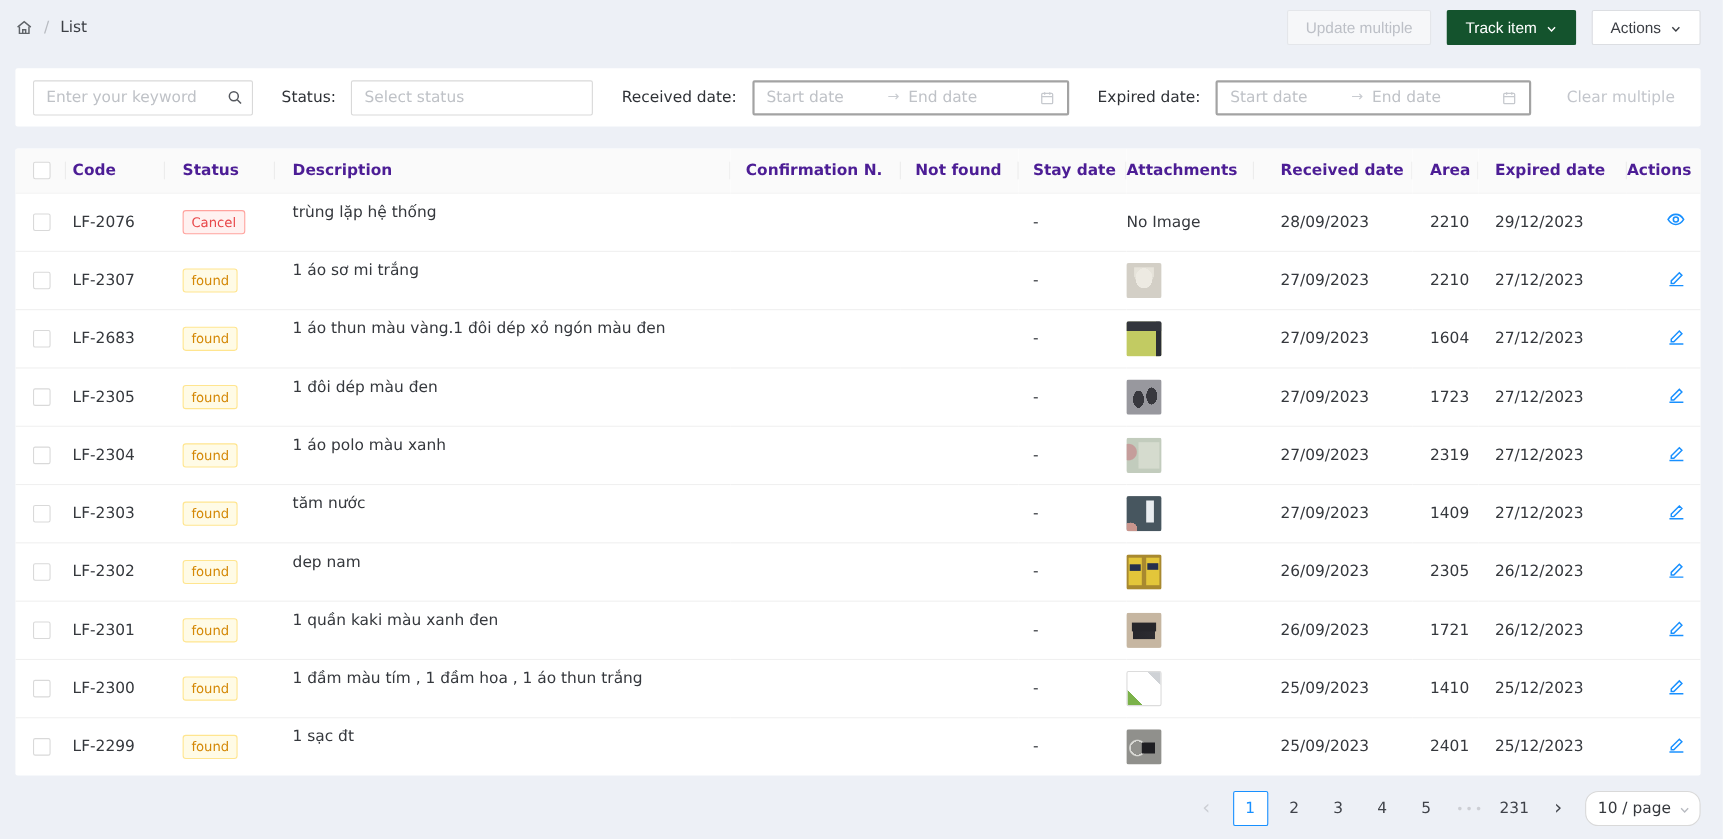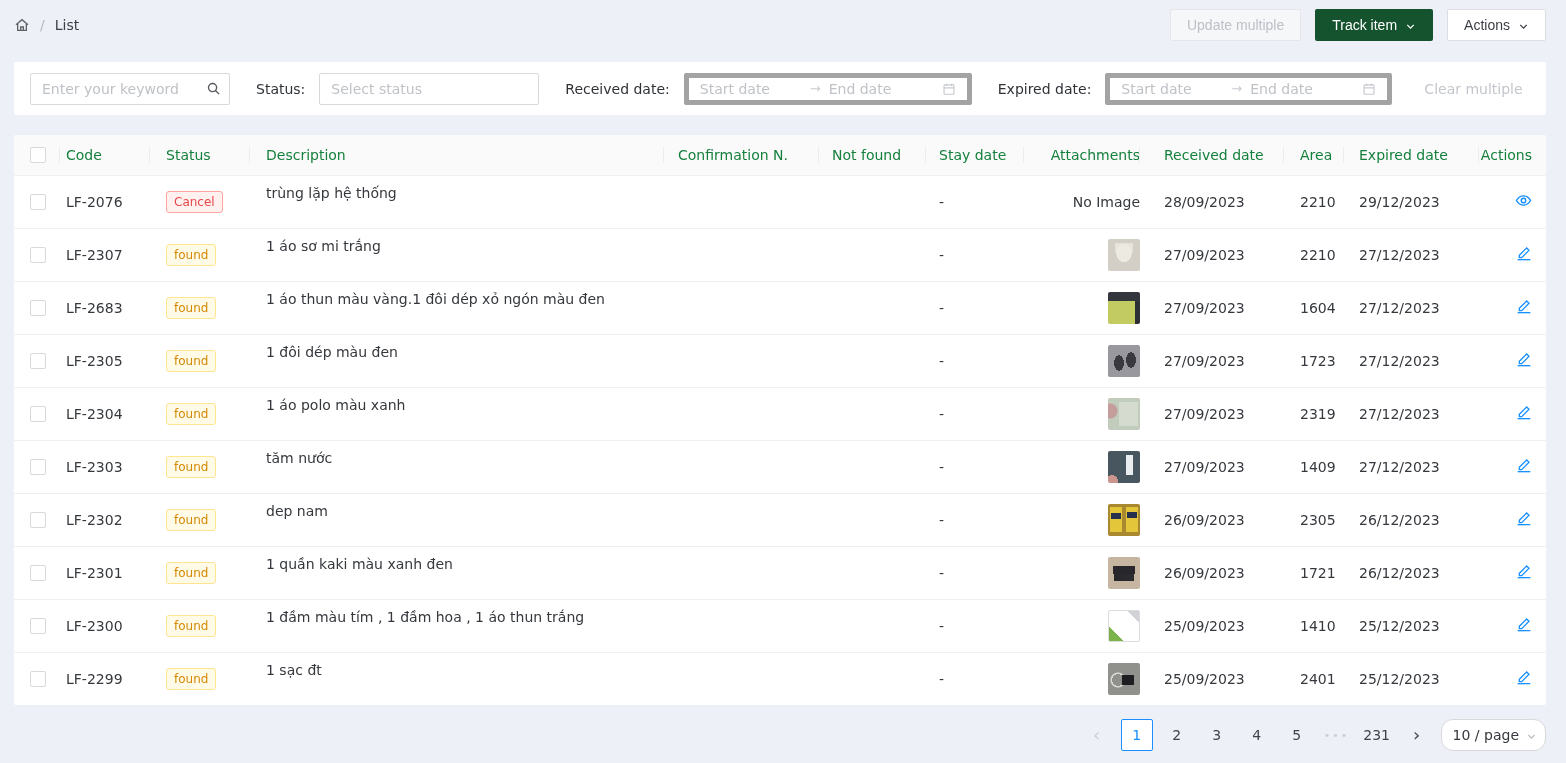--- a/index.html
+++ b/index.html
@@ -21,42 +21,42 @@
   .filter-card{background:#fff;margin:12px 20px 0 14px;height:53px;border-radius:2px;
     display:flex;align-items:center;padding:0 16px;gap:8px}
   .kw-box{position:relative;width:200px}
   .kw-box input{width:200px;height:32px;border:1px solid #d9d9d9;border-radius:2px;
     padding:0 32px 0 11px;font-size:14px;color:#0f766e;outline:none;font-family:inherit}
   input::placeholder{color:#bfc2c7}
   .kw-search{position:absolute;right:9px;top:8px}
   .f-label{color:#2f3237;margin-left:18px;white-space:nowrap}
   .select-box{width:220px;height:32px;border:1px solid #d9d9d9;border-radius:2px;background:#fff;
     display:flex;align-items:center;padding:0 11px;color:#bfc2c7;margin-left:6px;cursor:pointer}
-  .range-box{height:32px;border:5px solid #a3a3a3;border-radius:2px;background:#fff;
+  .range-box{height:32px;border:2px solid #a3a3a3;border-radius:2px;background:#fff;
     display:flex;align-items:center;padding:0 11px;margin-left:6px;width:288px}
   .range-box input{border:none;outline:none;font-size:14px;width:102px;color:#35383d;font-family:inherit;background:transparent}
   .range-arrow{color:#c9ccd1;margin:0 8px;font-size:13px}
   .range-cal{margin-left:auto;display:flex}
   .clear-filters{color:#c3c6cc;margin-left:24px;cursor:not-allowed;white-space:nowrap}
   
   .table-card{background:#fff;margin:20px 20px 0 14px;border-radius:2px;overflow:hidden}
   table{border-collapse:collapse;table-layout:fixed;width:1532px}
-  thead th{background:#fafafa;height:40px;font-weight:400;color:#15803d;text-align:left;
+  thead th{background:#fafafa;height:40px;font-weight:700;color:#4c1d95;text-align:left;
     position:relative;font-size:14px}
   thead th:not(:last-child)::after{content:"";position:absolute;right:0;top:12px;width:1px;height:16px;background:#ececec}
   tbody td{height:53px;border-top:1px solid #f0f0f0;vertical-align:middle;color:#35383d}
   .c-check{padding-left:16px}
   .c-code{padding-left:6px}
   .c-status{padding-left:16px}
   .c-desc{padding-left:16px;vertical-align:top;padding-top:9px}
   th.c-desc{vertical-align:middle;padding-top:0}
   .c-conf{padding-left:14px}
   .c-nf{padding-left:13px}
   .c-stay{padding-left:13px}
-  .c-attach{text-align:right}
+  .c-attach{text-align:left}
   .c-recv{padding-left:24px}
   .c-area{padding-left:16px}
   .c-exp{padding-left:15px}
   .c-act{text-align:right;padding-right:14px}
   .checkbox{display:inline-block;width:16px;height:16px;border:1px solid #d9d9d9;border-radius:2px;background:#fff;cursor:pointer;vertical-align:middle}
   .tag{display:inline-block;font-size:12px;line-height:20px;padding:0 7px;border-radius:3px;border:1px solid}
   .tag-cancel{color:#e84749;background:#fff1f0;border-color:#ffa39e}
   .tag-found{color:#d48806;background:#fffbe6;border-color:#ffe58f}
   .act{display:inline-flex;cursor:pointer}
   

